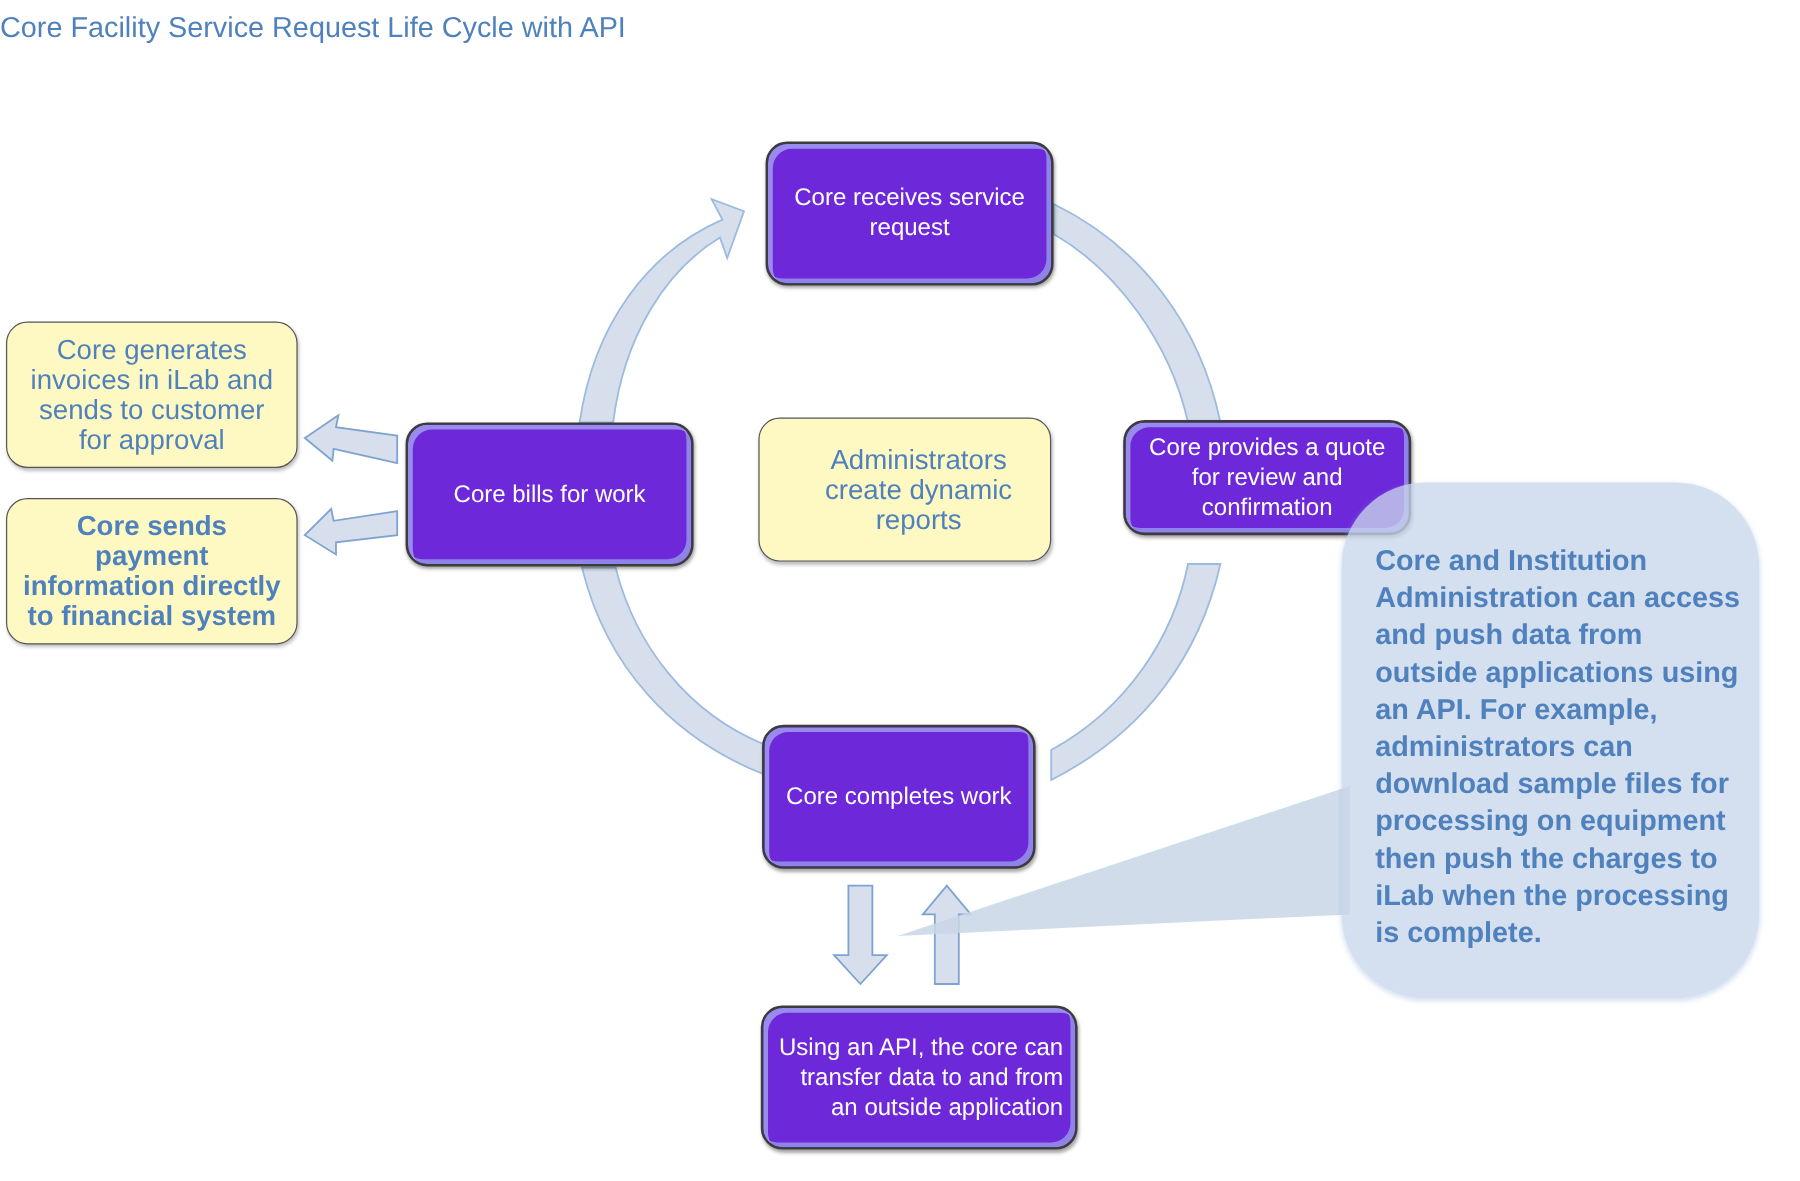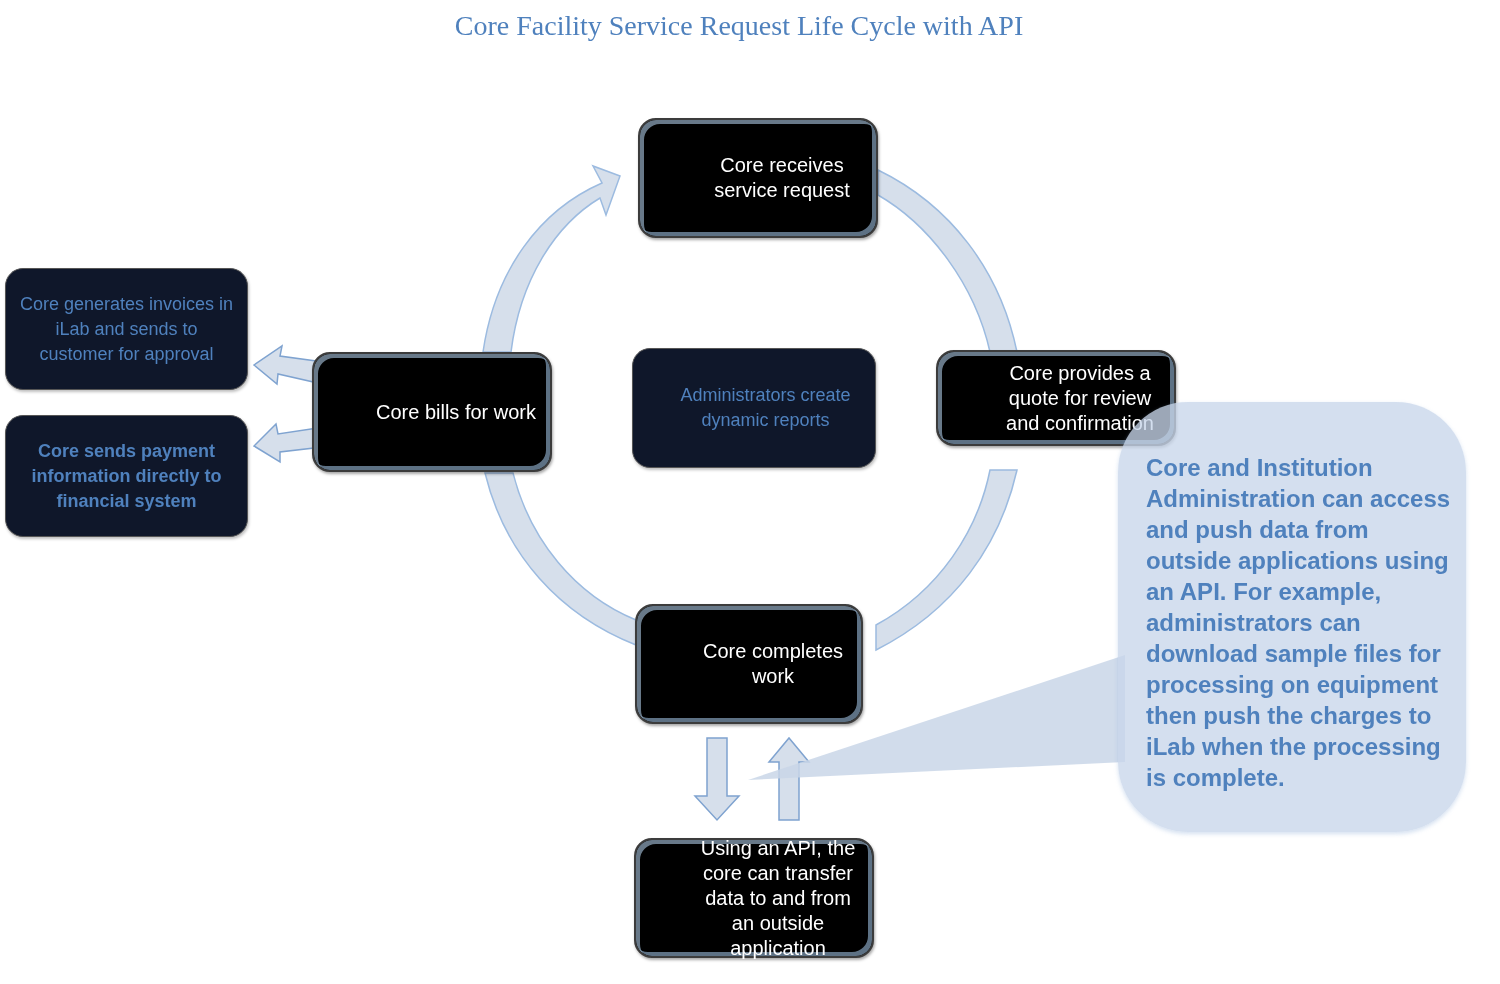--- a/index.html
+++ b/index.html
@@ -1,25 +1,25 @@
 <!DOCTYPE html>
 <html><head>
   <meta charset="utf-8">
   <style>
     html, body { margin: 0; padding: 0; background: #ffffff; }
     body { width: 1500px; height: 984px; position: relative; overflow: hidden;
            font-family: "Liberation Sans", "DejaVu Sans", sans-serif; }
-    .title { position: absolute; left: 0; width: 1478px; top: 10px; text-align: center;
-             font-size: 28px; color: #4f81bd; font-family: Liberation Serif, serif; }
+    .title { position: absolute; left: 0; width: 1478px; top: 10px; text-align: left;
+             font-size: 24px; color: #4f81bd; }
     svg.bg { position: absolute; left: 0; top: 0; }
     .node { position: absolute; box-sizing: border-box; display: flex; align-items: center;
             justify-content: center; text-align: center; border-radius: 18px; }
-    .node.blue { background: #000000; border: 2px solid #3c3c3c; color: #ffffff; font-size: 20px;
-                 line-height: 25px; box-shadow: inset 4px 4px 0 rgba(190,220,250,0.55), inset -4px -4px 0 rgba(170,205,240,0.55), 1px 2px 3px rgba(0,0,0,0.35); padding-left: 48px; }
-    .node.white { background: #0f172a; border: 1.5px solid #555; color: #4f81bd; font-size: 18px;
+    .node.blue { background: #6d28d9; border: 2px solid #3c3c3c; color: #ffffff; font-size: 20px;
+                 line-height: 25px; box-shadow: inset 4px 4px 0 rgba(190,220,250,0.55), inset -4px -4px 0 rgba(170,205,240,0.55), 1px 2px 3px rgba(0,0,0,0.35); }
+    .node.white { background: #fef9c3; border: 1.5px solid #555; color: #4f81bd; font-size: 23px;
                   line-height: 25px; box-shadow: 1px 2px 3px rgba(0,0,0,0.25); }
     .node span { display: block; padding: 0 10px; }
     .callout-text { position: absolute; left: 1146px; top: 452px; width: 310px;
                     font-size: 24px; font-weight: bold; line-height: 31px; color: #4f81bd; }
   </style>
 </head>
 <body>
 
 <div class="title">Core Facility Service Request Life Cycle with API</div>
 
@@ -44,34 +44,34 @@
 </div>
 
 <div class="node blue" style="left:936px; top:350px; width:240px; height:96px;">
   <span>Core provides a quote for review and confirmation</span>
 </div>
 
 <div class="node blue" style="left:635px; top:604px; width:228px; height:120px;">
   <span>Core completes work</span>
 </div>
 
-<div class="node blue" style="left:312px; top:352px; width:240px; height:120px;">
+<div class="node blue" style="left:338px; top:352px; width:240px; height:120px;">
   <span>Core bills for work</span>
 </div>
 
 <div class="node white" style="left:632px; top:348px; width:244px; height:120px;padding-left:23px;">
   <span>Administrators create dynamic reports</span>
 </div>
 
 <div class="node white" style="left:5px; top:268px; width:243px; height:122px;">
   <span>Core generates invoices in iLab and sends to customer for approval</span>
 </div>
 
 <div class="node white" style="left:5px; top:415px; width:243px; height:122px;font-weight:bold;">
   <span>Core sends payment information directly to financial system</span>
 </div>
 
-<div class="node blue" style="left:634px; top:838px; width:240px; height:120px;">
+<div class="node blue" style="left:634px; top:838px; width:264px; height:120px;text-align:right;">
   <span>Using an API, the core can transfer data to and from an outside application</span>
 </div>
 
 <div style="position:absolute; left:1118px; top:402px; width:348px; height:430px; border-radius:70px; background:rgba(200,214,234,0.78); box-shadow: 0 2px 4px rgba(150,180,220,0.4);"></div>
 <div class="callout-text">Core and Institution Administration can access and push data from outside applications using an API. For example, administrators can download sample files for processing on equipment then push the charges to iLab when the processing is complete.</div>
 
 </body></html>

